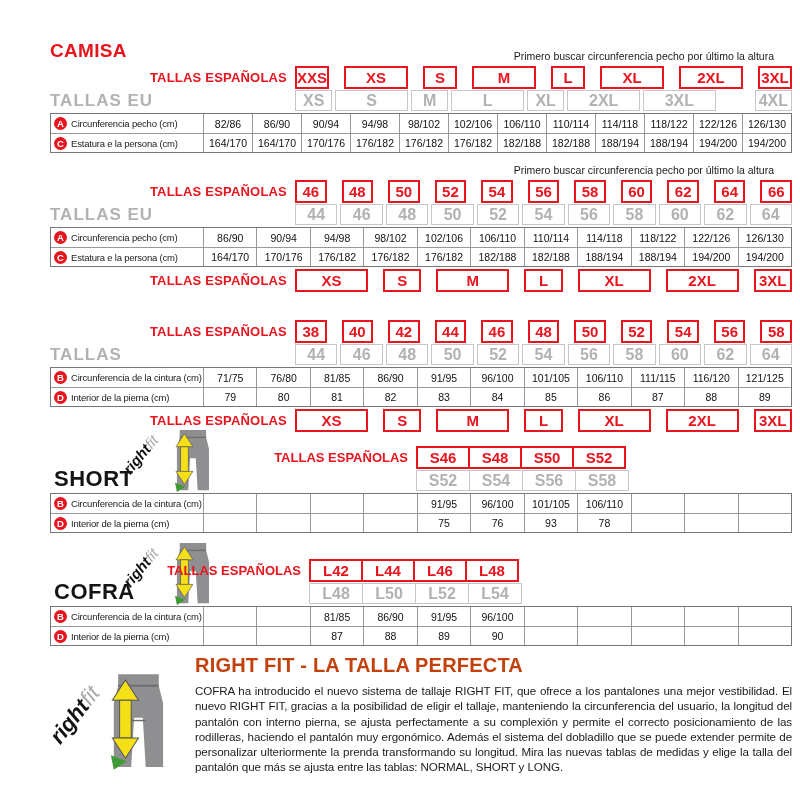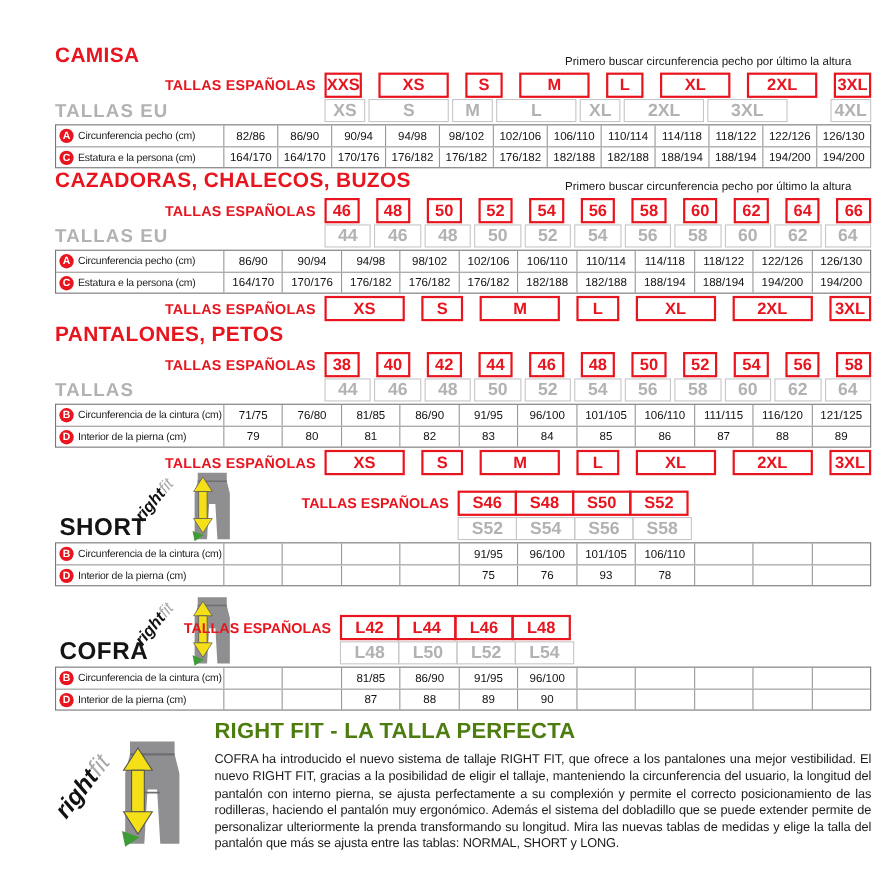--- a/index.html
+++ b/index.html
@@ -61,21 +61,21 @@
   .rf-text { position:absolute; left:-2px; top:26px; transform:rotate(-50deg); white-space:nowrap;
     font-weight:bold; font-style:italic; font-size:15px; }
   .rf-right { color:#111; } .rf-fit { color:#a9a9ab; font-weight:normal; }
   .fit-logo svg { position:absolute; left:52px; top:8px; }
 
   
   .big-logo { position:absolute; left:0; top:0; width:140px; height:138px; }
   .big-logo .rf-text { font-size:22px; left:-8px; top:48px; transform:rotate(-52deg); }
   .big-logo svg { position:absolute; left:58px; top:14px; }
   .rf-content { margin-left:145px; }
-  .rf-heading { font-size:20px; font-weight:bold; color:#4d7c0f; letter-spacing:.2px; margin-bottom:6px; white-space:nowrap; }
+  .rf-heading { font-size:20px; font-weight:bold; color:#c2410c; letter-spacing:.2px; margin-bottom:6px; white-space:nowrap; }
   .rf-body { font-size:11.6px; line-height:15.3px; text-align:justify; color:#1b1b1b; letter-spacing:-0.1px; }
 </style>
 </head>
 <body>
 
 <div class="section" id="sec-camisa">
   <div class="sec-head">
     <span class="title">CAMISA</span>
     <span class="note">Primero buscar circunferencia pecho por último la altura</span>
   </div>
@@ -144,21 +144,20 @@
           <div class="data-cell">188/194</div>
           <div class="data-cell">194/200</div>
           <div class="data-cell">194/200</div>
         </div>
       </div>
     </div>
 </div>
 
 <div class="section" id="sec-cazadoras">
   <div class="sec-head">
-    <span class="title">CAZADORAS, CHALECOS, BUZOS</span>
     <span class="note">Primero buscar circunferencia pecho por último la altura</span>
   </div>
   <div class="hdr-row">
     <div class="hdr-label">TALLAS ESPAÑOLAS</div>
     <div class="hdr-boxes">
         <div class="size-box" style="flex-grow: 1;">46</div>
         <div class="size-box" style="flex-grow: 1;">48</div>
         <div class="size-box" style="flex-grow: 1;">50</div>
         <div class="size-box" style="flex-grow: 1;">52</div>
         <div class="size-box" style="flex-grow: 1;">54</div>
@@ -235,21 +234,20 @@
         <div class="size-box" style="flex-grow: 1;">L</div>
         <div class="size-box" style="flex-grow: 2;">XL</div>
         <div class="size-box" style="flex-grow: 2;">2XL</div>
         <div class="size-box" style="flex-grow: 1;">3XL</div>
       </div>
   </div>
 </div>
 
 <div class="section" id="sec-pantalones">
   <div class="sec-head">
-    <span class="title">PANTALONES, PETOS</span>
   </div>
   <div class="hdr-row">
     <div class="hdr-label">TALLAS ESPAÑOLAS</div>
     <div class="hdr-boxes">
         <div class="size-box" style="flex-grow: 1;">38</div>
         <div class="size-box" style="flex-grow: 1;">40</div>
         <div class="size-box" style="flex-grow: 1;">42</div>
         <div class="size-box" style="flex-grow: 1;">44</div>
         <div class="size-box" style="flex-grow: 1;">46</div>
         <div class="size-box" style="flex-grow: 1;">48</div>

